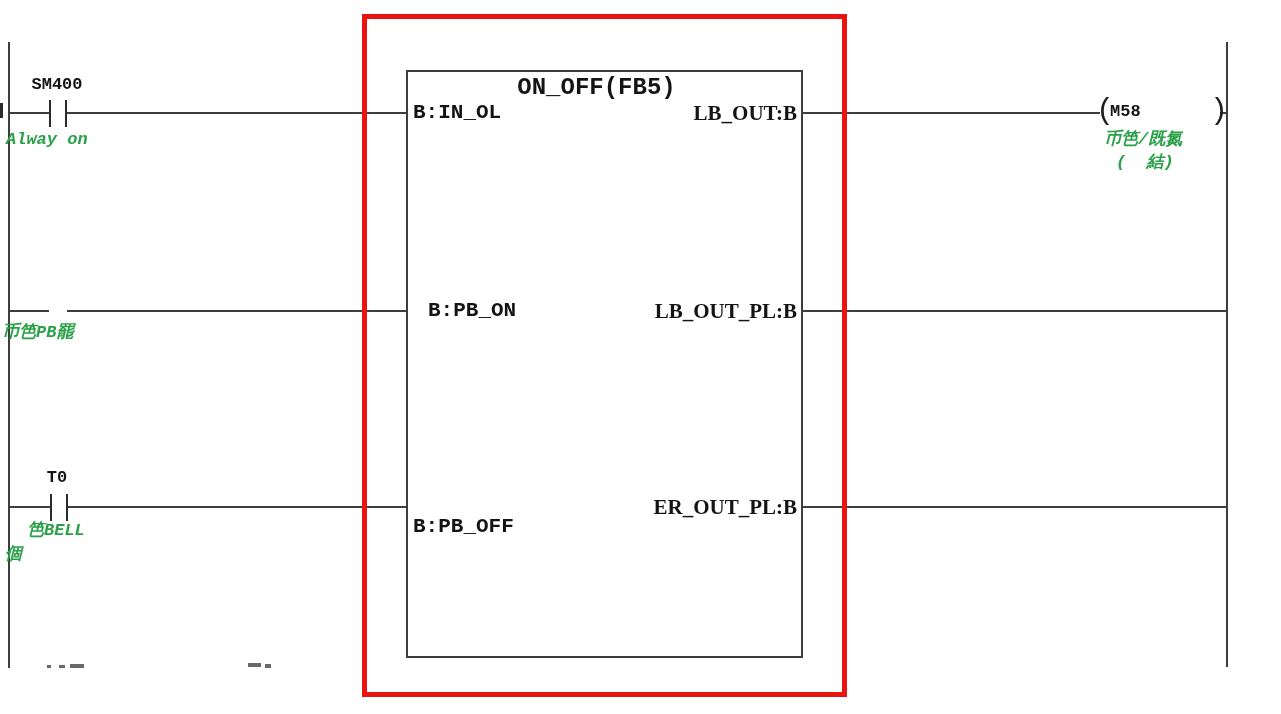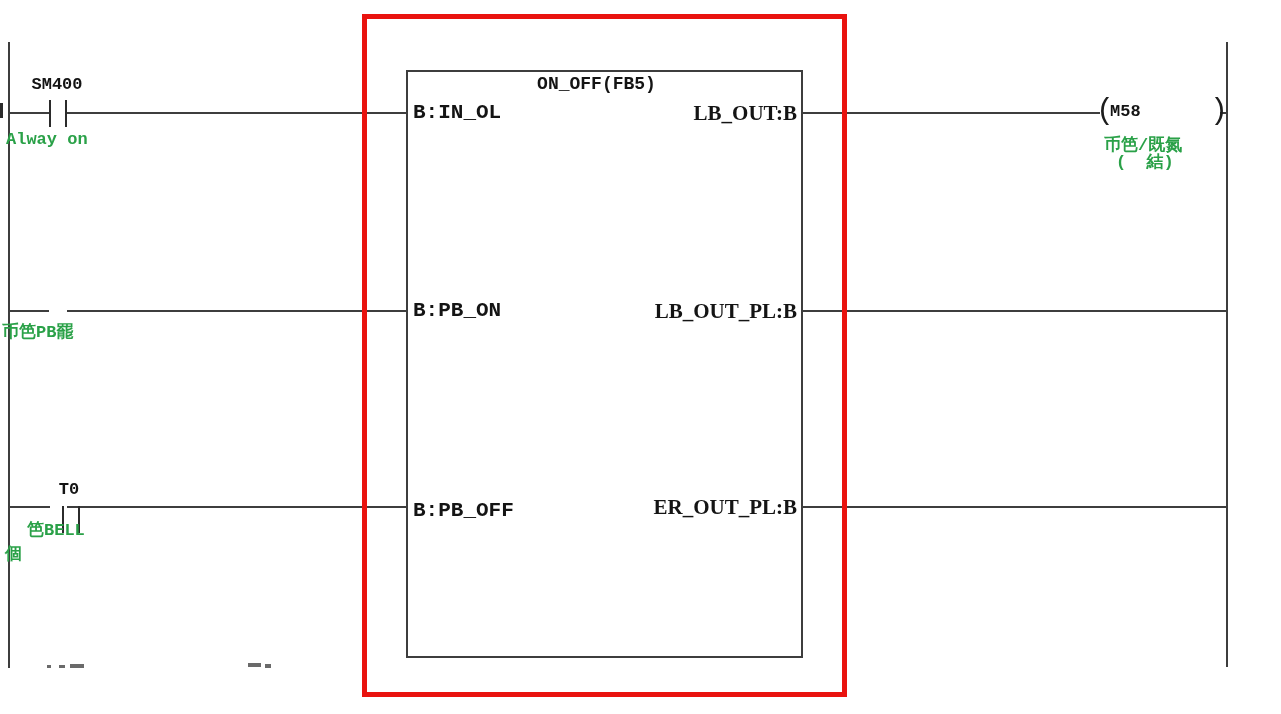--- a/index.html
+++ b/index.html
@@ -10,29 +10,29 @@
   }
   .hline{position:absolute;height:2px;background:#3d3d3d;}
   .vline{position:absolute;width:2px;background:#3d3d3d;}
   .contact-bar{position:absolute;width:2px;height:27px;background:#2b2b2b;}
   .dev-label{
     position:absolute;font-size:17px;font-weight:bold;color:#141414;
     text-align:center;white-space:pre;line-height:18px;
   }
   .comment{
     position:absolute;font-size:17px;font-weight:bold;color:#2aa148;
-    white-space:pre;line-height:19px;
+    white-space:pre;line-height:19px;font-style:italic;
   }
   .fb-box{
     position:absolute;left:406px;top:70px;width:397px;height:588px;
     border:2px solid #3d3d3d;box-sizing:border-box;background:#ffffff;
   }
   .fb-title{
     position:absolute;left:406px;top:74px;width:381px;text-align:center;
-    font-size:18px;font-weight:bold;white-space:pre;
+    font-size:24px;font-weight:bold;white-space:pre;
   }
   .pin-label{
     position:absolute;font-size:21px;font-weight:bold;white-space:pre;line-height:20px;
   }
   .pin-left{left:413px;}
   .pin-right{right:484px;text-align:right;font-family:Liberation Serif, serif;} 
   .coil-paren{
     position:absolute;font-size:30px;font-weight:normal;color:#1d1d1d;line-height:34px;
   }
   .arrow-stem{position:absolute;width:2px;background:#2b2b2b;}
@@ -68,50 +68,50 @@
   <div class="comment" style="left:6px;top:130px;">Alway on</div>
 
   <div class="hline" style="left:8px;top:310px;width:41px;"></div>
   <div class="hline" style="left:67px;top:310px;width:339px;"></div>
 
   <div class="comment" style="left:2px;top:323px;">币笆PB罷</div>
 
   <div class="hline" style="left:8px;top:506px;width:42px;"></div>
   <div class="hline" style="left:67px;top:506px;width:339px;"></div>
 
-  <div style="position:absolute;left:36px;top:469px;width:66px;height:75px;margin-top:12px;">
+  <div style="position:absolute;left:24px;top:469px;width:66px;height:75px;">
     <div class="dev-label" style="left:0;top:0;width:66px;">T0</div>
     <div class="contact-bar" style="left:26px;top:25px;"></div>
     <div class="contact-bar" style="left:42px;top:25px;"></div>
   </div>
   <div class="comment" style="left:27px;top:521px;">笆BELL</div>
   <div class="comment" style="left:5px;top:545px;">個</div>
 
   <div class="fb-box"></div>
   <div class="fb-title">ON_OFF(FB5)</div>
 
   <div class="pin-label pin-left" style="top:103px;">B:IN_OL</div>
-  <div class="pin-label pin-left" style="top:301px;">B:PB_ON</div>
-  <div class="pin-label pin-left" style="top:501px;">B:PB_OFF</div>
+  <div class="pin-label pin-left" style="top:301px;margin-left:15px;">B:PB_ON</div>
+  <div class="pin-label pin-left" style="top:517px;">B:PB_OFF</div>
 
   <div class="pin-label pin-right" style="top:103px;">LB_OUT:B</div>
   <div class="pin-label pin-right" style="top:301px;">LB_OUT_PL:B</div>
   <div class="pin-label pin-right" style="top:497px;">ER_OUT_PL:B</div>
 
   <div class="hline" style="left:803px;top:112px;width:297px;"></div>
   <div class="hline" style="left:1220px;top:112px;width:6px;"></div>
   <div class="hline" style="left:803px;top:310px;width:423px;"></div>
   <div class="hline" style="left:803px;top:506px;width:423px;"></div>
 
   <div style="position:absolute;left:1096px;top:94px;width:130px;height:40px;">
     <span class="coil-paren" style="left:0px;top:0px;">(</span>
     <span class="dev-label" style="left:14px;top:9px;text-align:center;">M58</span>
     <span class="coil-paren" style="left:114px;top:0px;">)</span>
   </div>
-  <div class="comment" style="left:1104px;top:136px;">币笆/既氮</div>
+  <div class="comment" style="left:1104px;top:130px;">币笆/既氮</div>
   <div class="comment" style="left:1116px;top:153px;">(  結)</div>
 
   <div class="fragment" style="left:47px;top:665px;width:4px;height:3px;"></div>
   <div class="fragment" style="left:59px;top:665px;width:6px;height:3px;"></div>
   <div class="fragment" style="left:70px;top:664px;width:14px;height:4px;"></div>
   <div class="fragment" style="left:248px;top:663px;width:13px;height:4px;"></div>
   <div class="fragment" style="left:265px;top:664px;width:6px;height:4px;"></div>
 
   <div class="highlight"></div>
 

